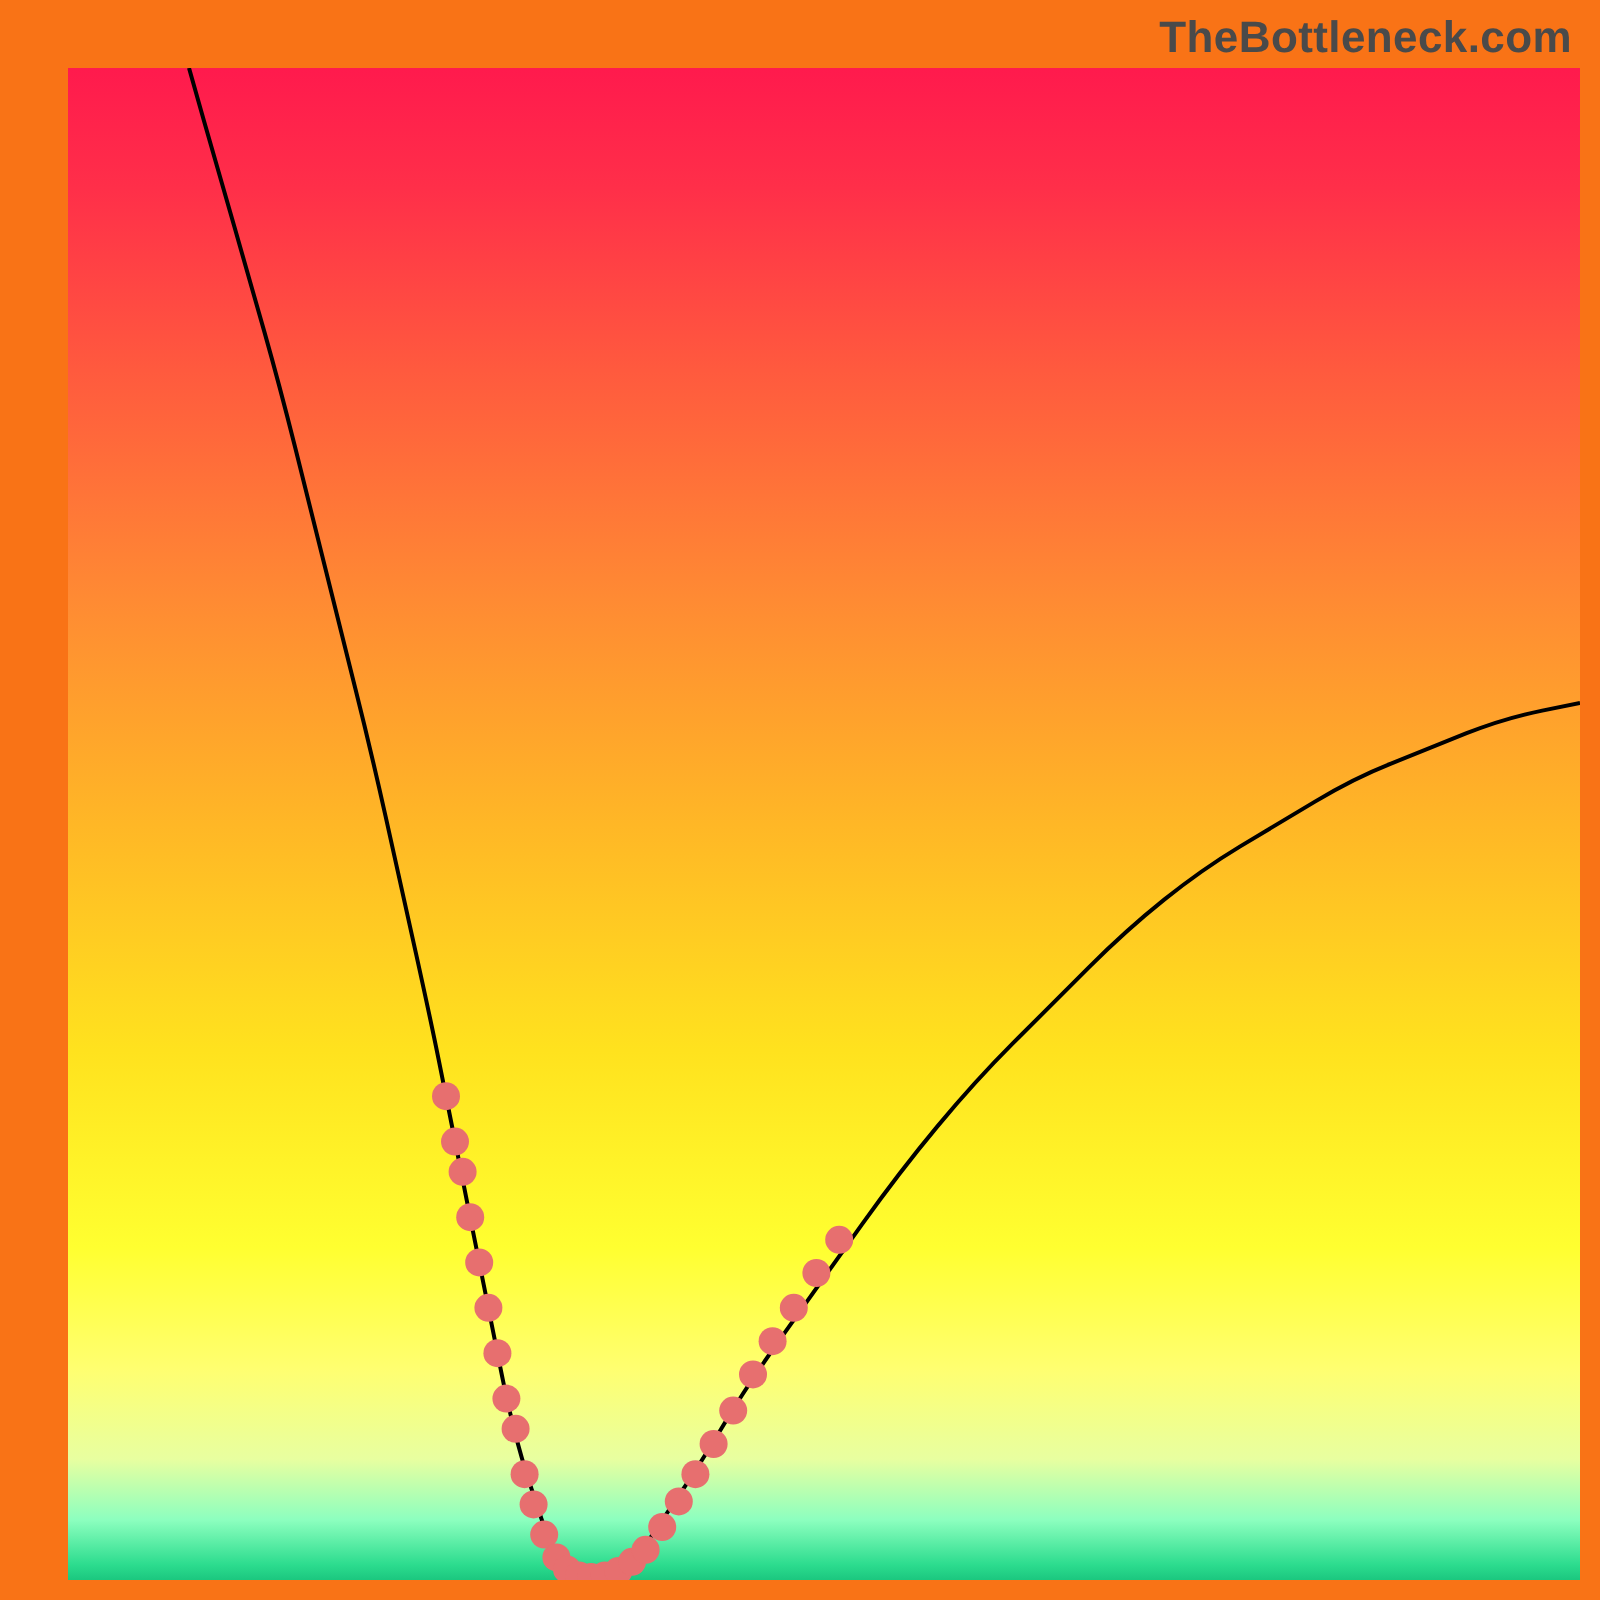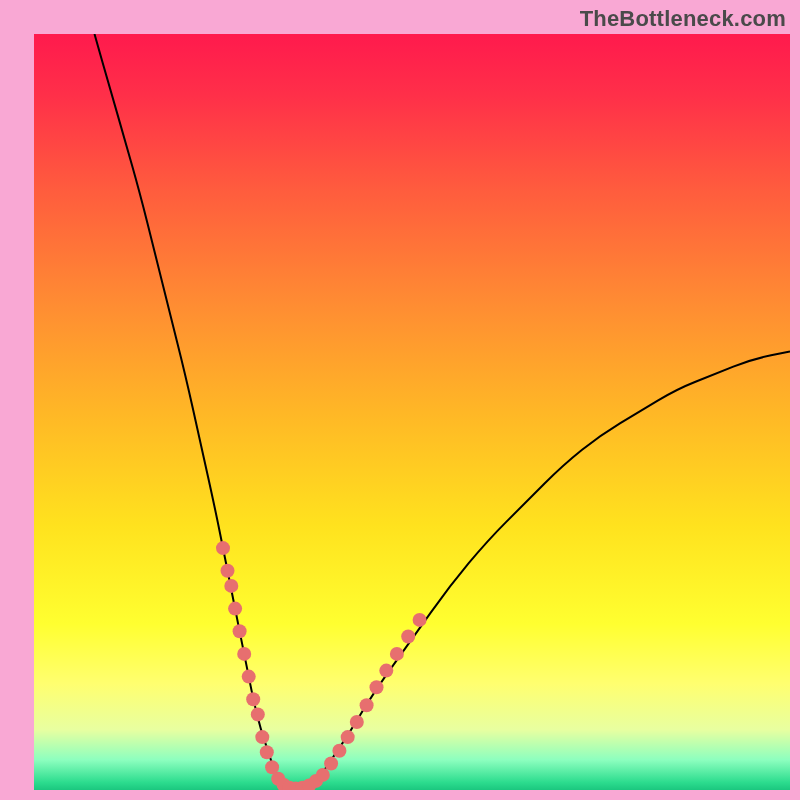--- a/index.html
+++ b/index.html
@@ -9,21 +9,21 @@
     height: 800px;
     background: #000;
     font-family: Arial, Helvetica, sans-serif;
   }
   .frame {
     position: absolute;
     left: 0;
     top: 0;
     width: 800px;
     height: 800px;
-    background: #f9a8d4;
+    background: #f97316;
   }
   .plot-area {
     position: absolute;
     left: 34px;
     top: 34px;
     width: 756px;
     height: 756px;
     overflow: hidden;
   }
   .gradient {

